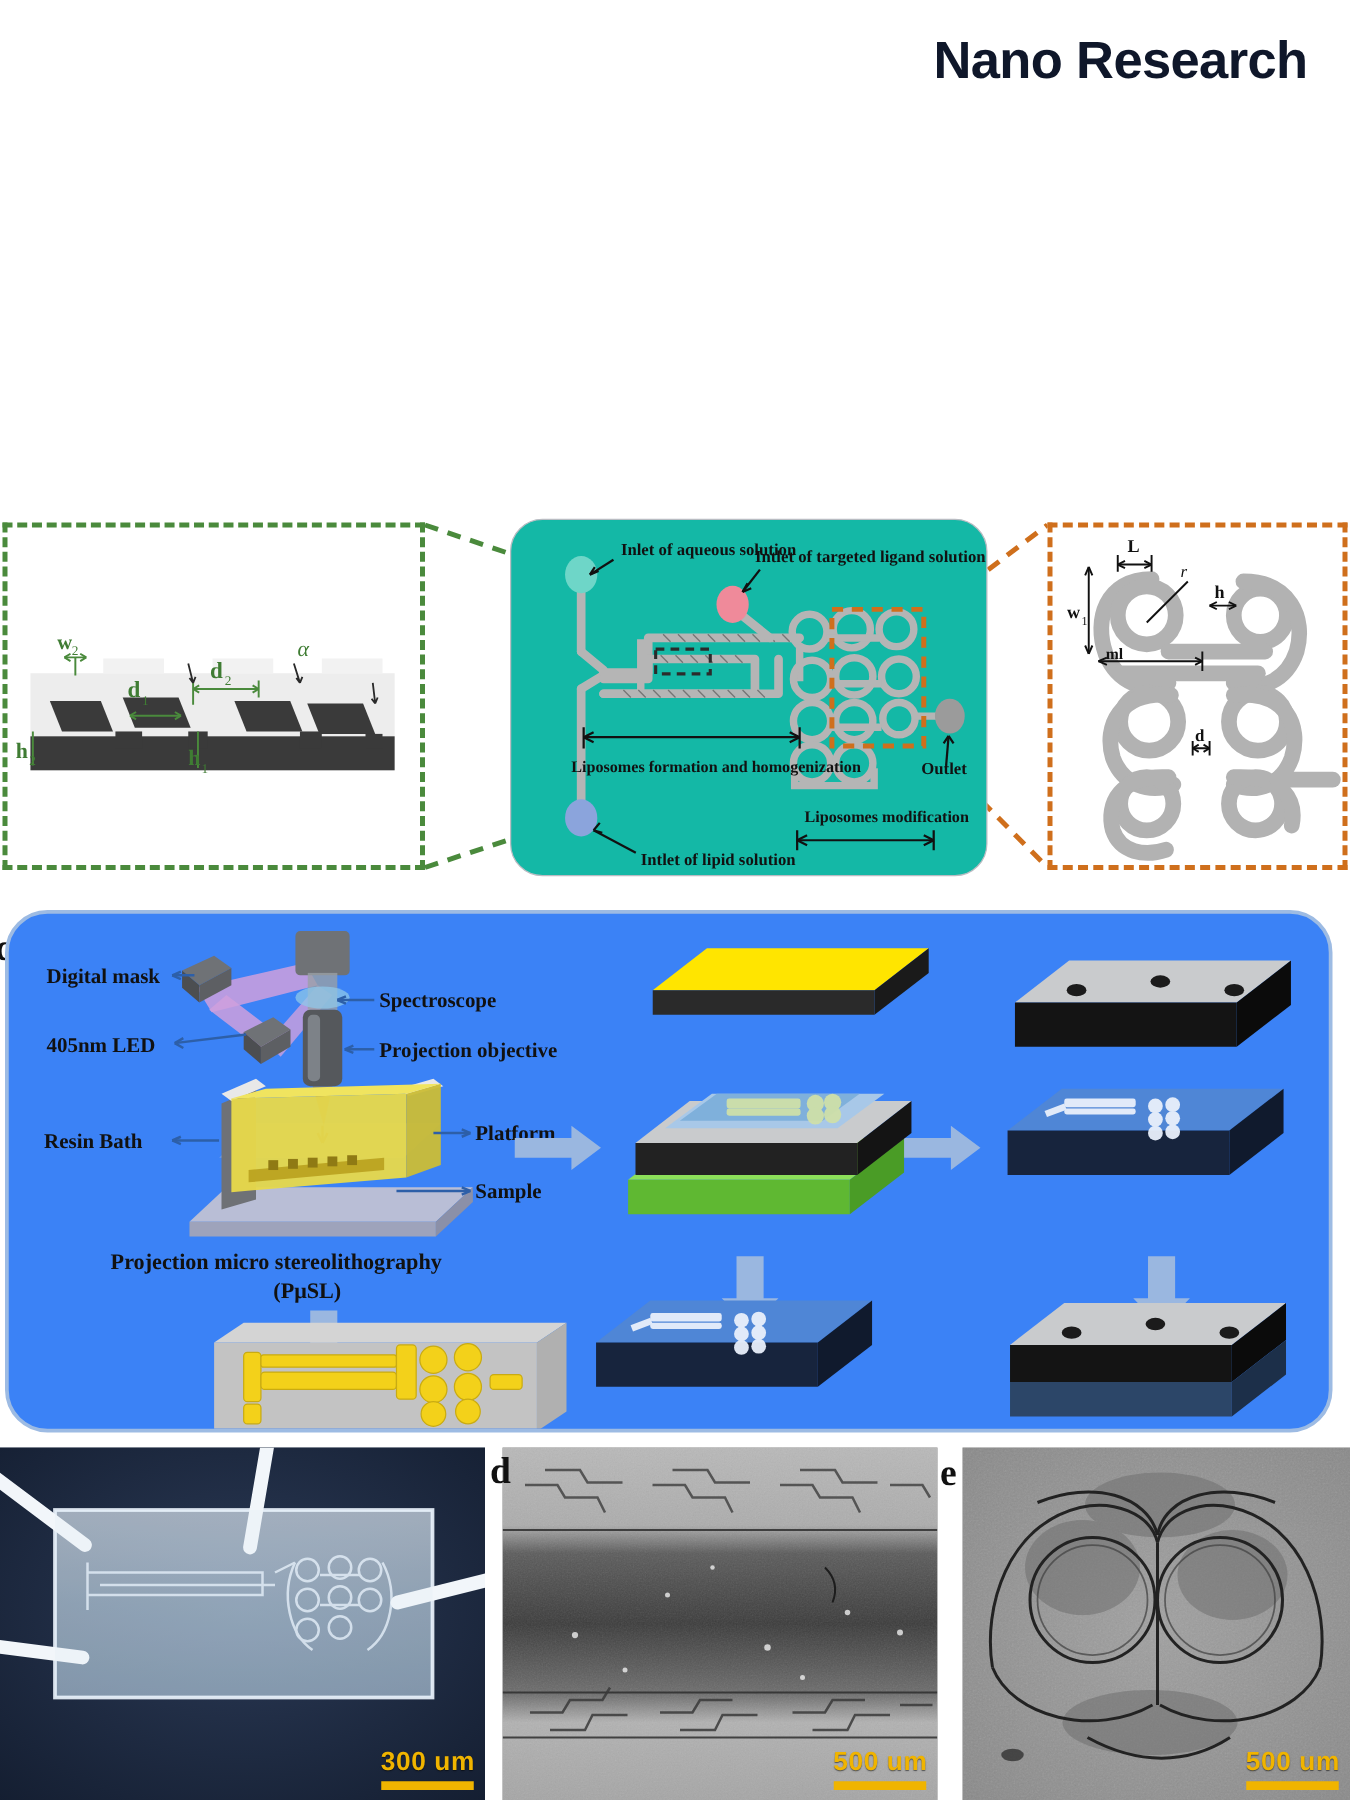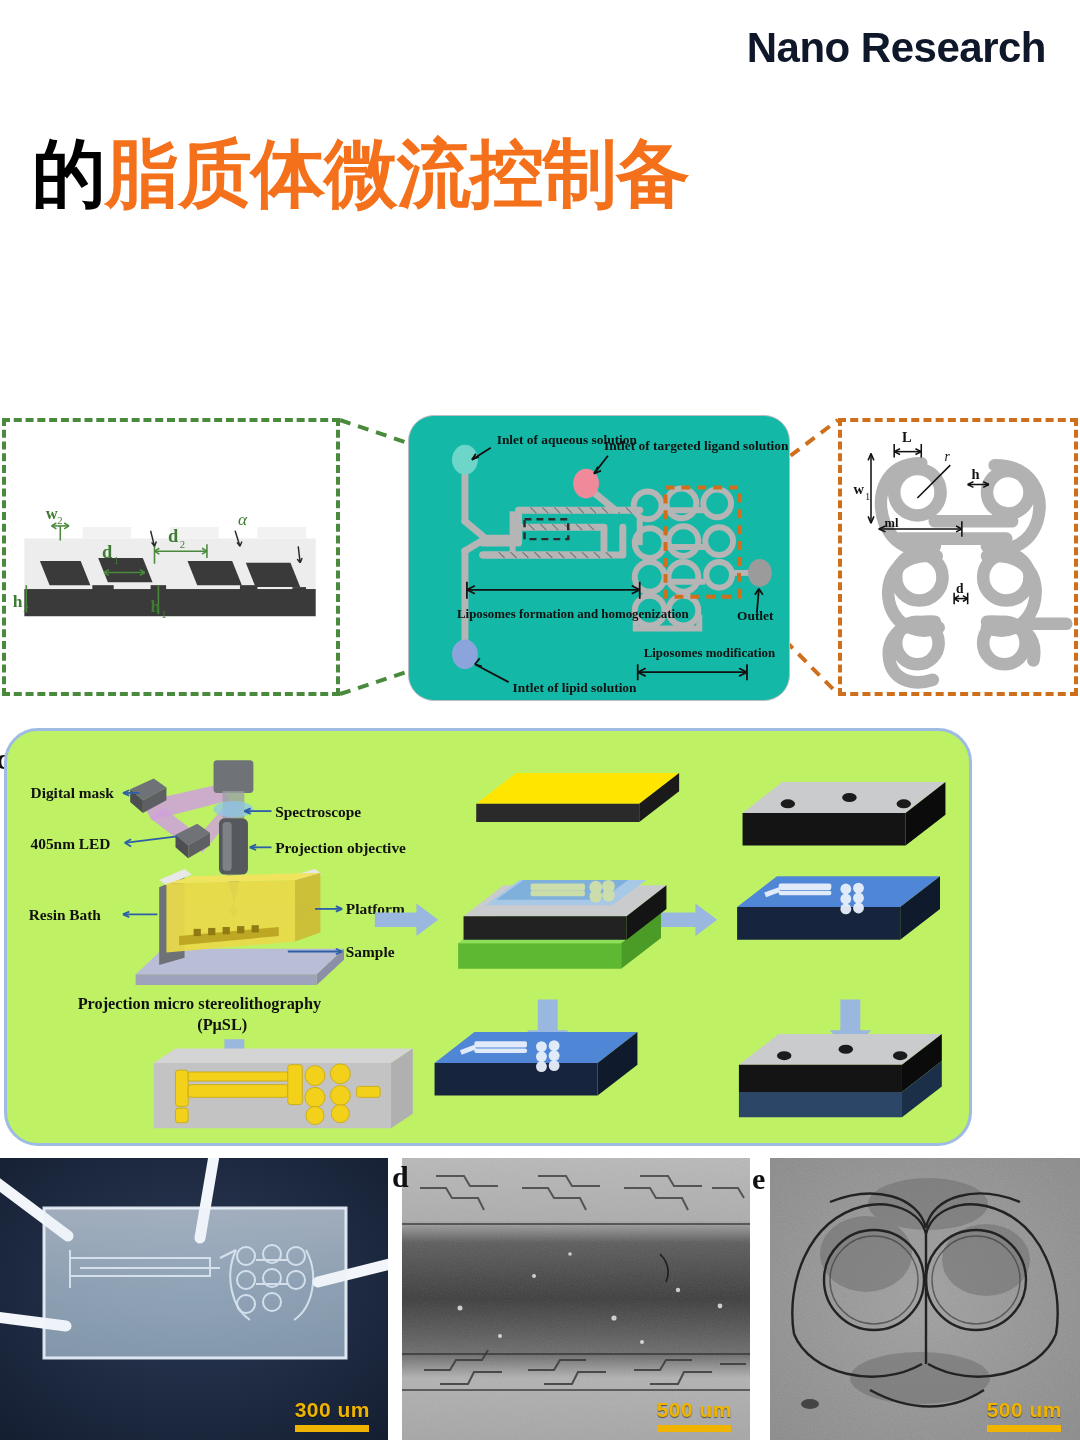--- a/index.html
+++ b/index.html
@@ -87,24 +87,24 @@
   .row1 svg.connectors {
     position: absolute; left: 0; top: 0;
     width: 1080px; height: 330px;
     pointer-events: none;
   }
 
   
   .panel-psl {
     position: absolute;
     left: 4px; top: 338px;
-    width: 968px; height: 418px;
+    width: 1062px; height: 418px;
     border: 3px solid #9dbbe3;
     border-radius: 34px;
-    background: #bef264;
+    background: #3b82f6;
     box-sizing: border-box;
     overflow: hidden;
   }
   .panel-letter-c {
     position: absolute;
     left: -4px; top: 352px;
     font-family: "Liberation Serif", serif;
     font-size: 30px;
     font-weight: bold;
     color: #111;
@@ -128,21 +128,21 @@
     font-size: 30px;
     font-weight: bold;
     color: #111;
     z-index: 9;
   }
   #letter-d { left: 392px; top: 770px; }
   #letter-e { left: 752px; top: 772px; }
 
   .scalebar {
     position: absolute;
-    right: 18px; bottom: 8px;
+    right: 8px; bottom: 8px;
     text-align: center;
     z-index: 8;
     margin-left: 14px;
   }
   .scalebar .sb-text {
     font-family: "Liberation Sans", sans-serif;
     font-weight: bold;
     font-size: 21px;
     color: #F0B400;
     letter-spacing: 0.5px;
@@ -159,23 +159,20 @@
 
   
   .fig-svg { display:block; width:100%; height:100%; }
 </style>
 </head>
 <body>
 
 <div id="journal-header">Nano Research</div>
 
 <div id="title-block">
-  <div class="title-line">
-    <span>的</span><span class="hl">脂质体微流控制备</span>
-  </div>
 </div>
 
 <div id="figure">
 
   <div class="row1">
 
     <svg class="connectors" viewBox="0 0 1080 330">
 
       <path d="M340,30 L600,118" stroke="#4a8a3c" stroke-width="4" stroke-dasharray="11,8" fill="none"></path>
       <path d="M340,304 L600,218" stroke="#4a8a3c" stroke-width="4" stroke-dasharray="11,8" fill="none"></path>

